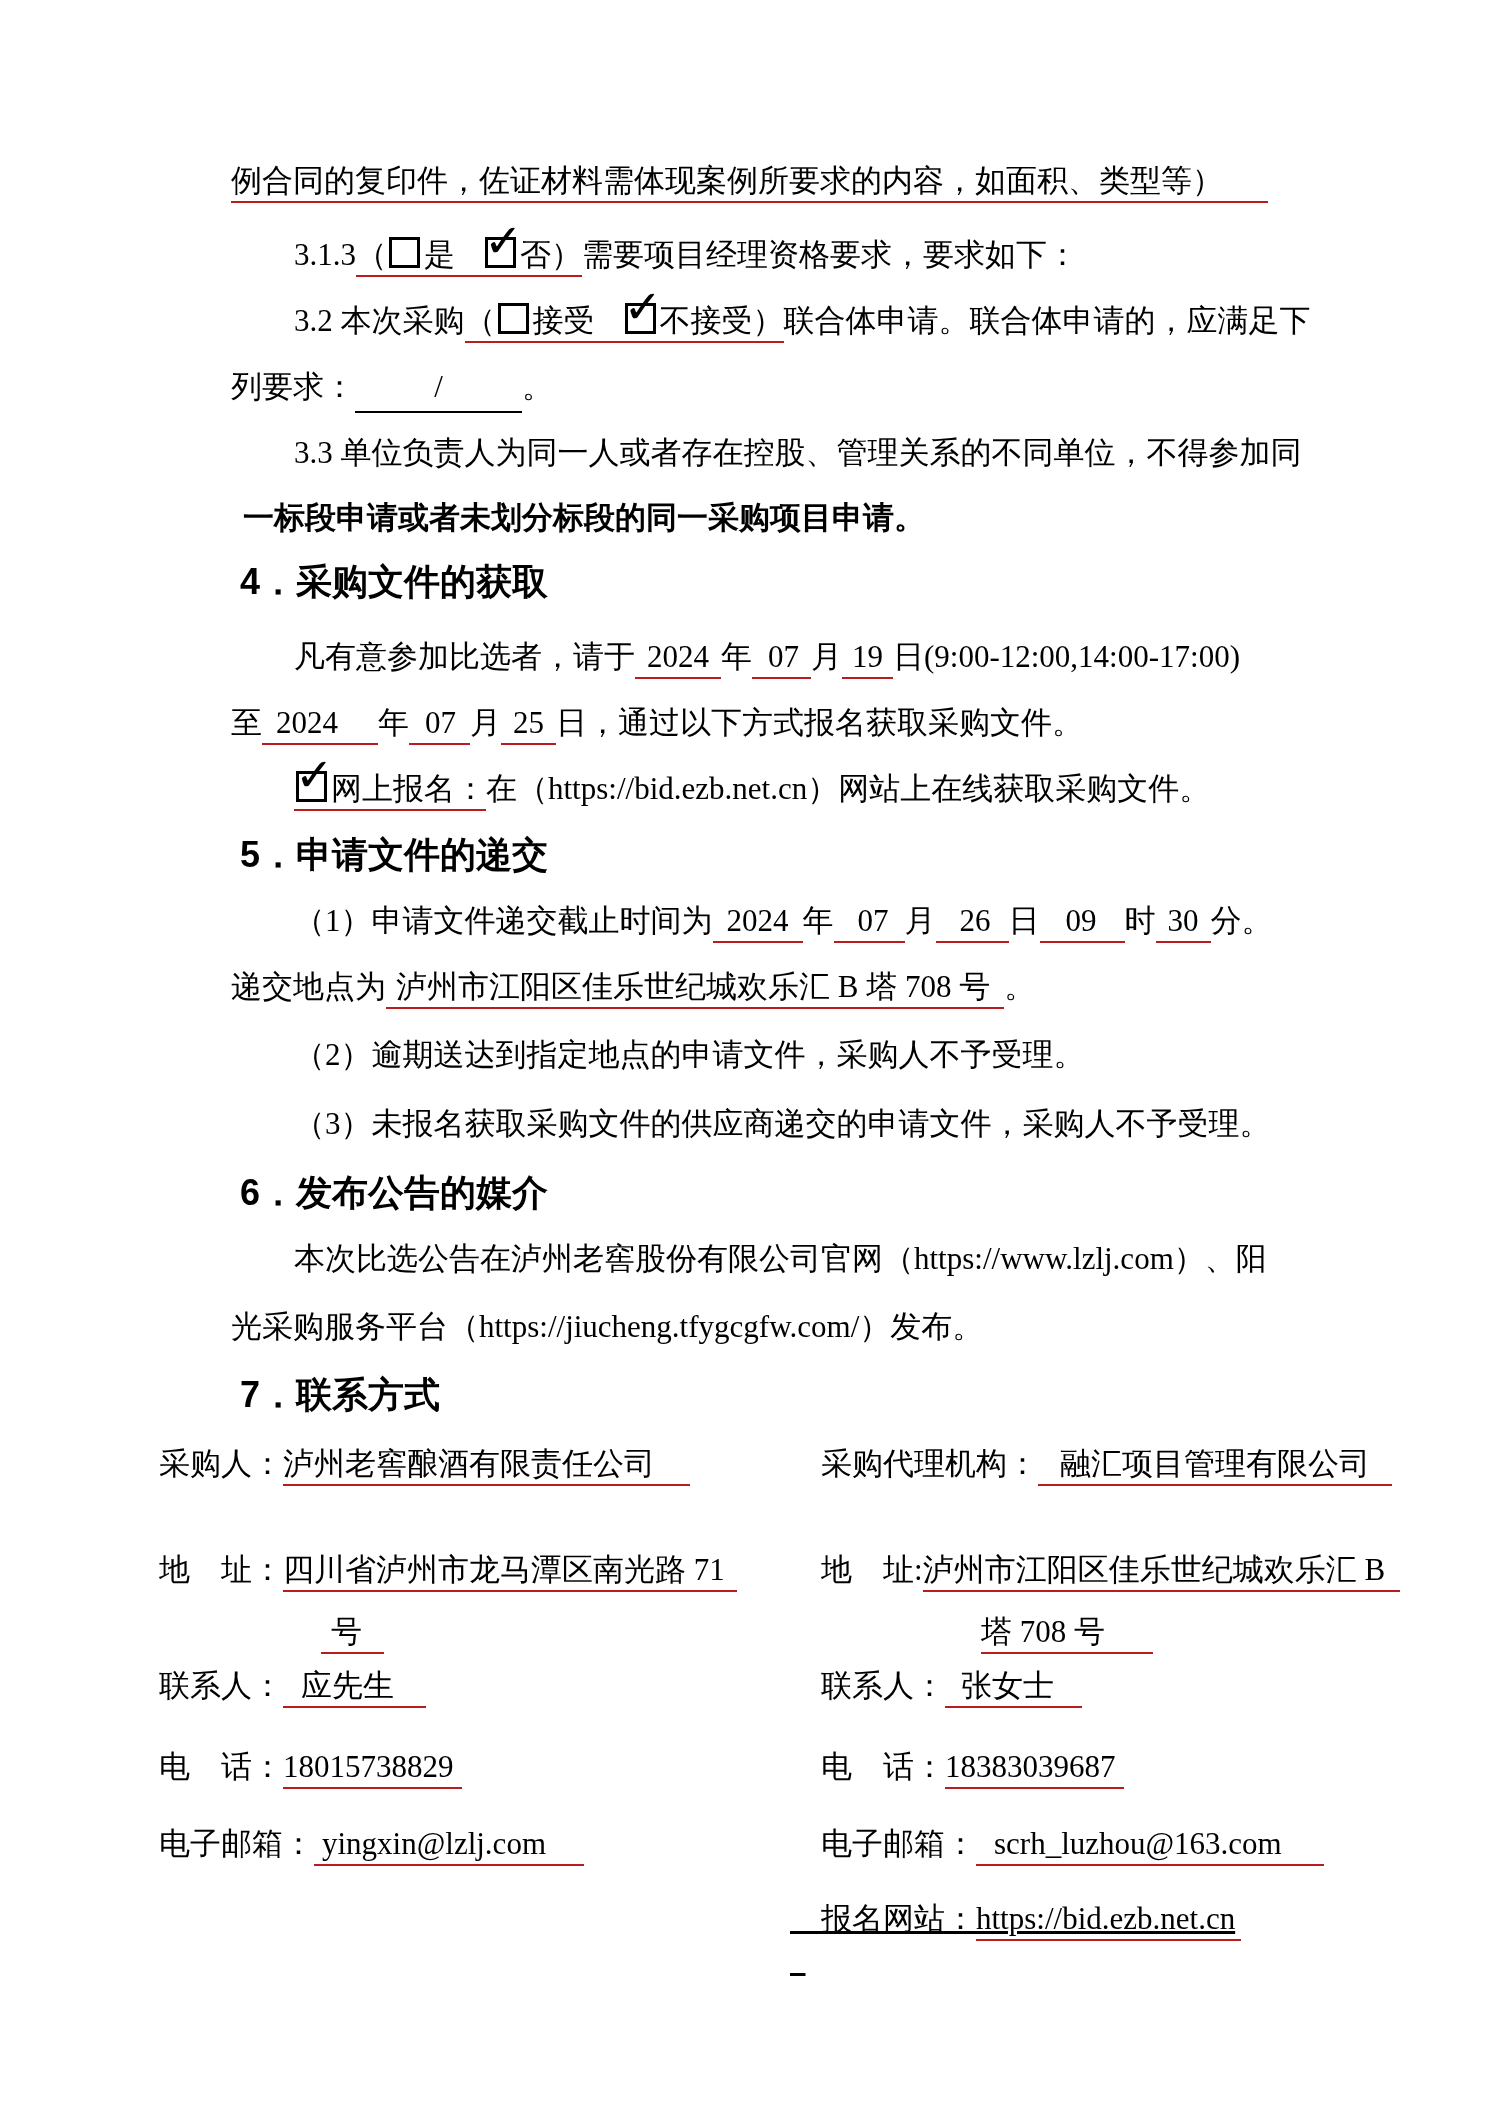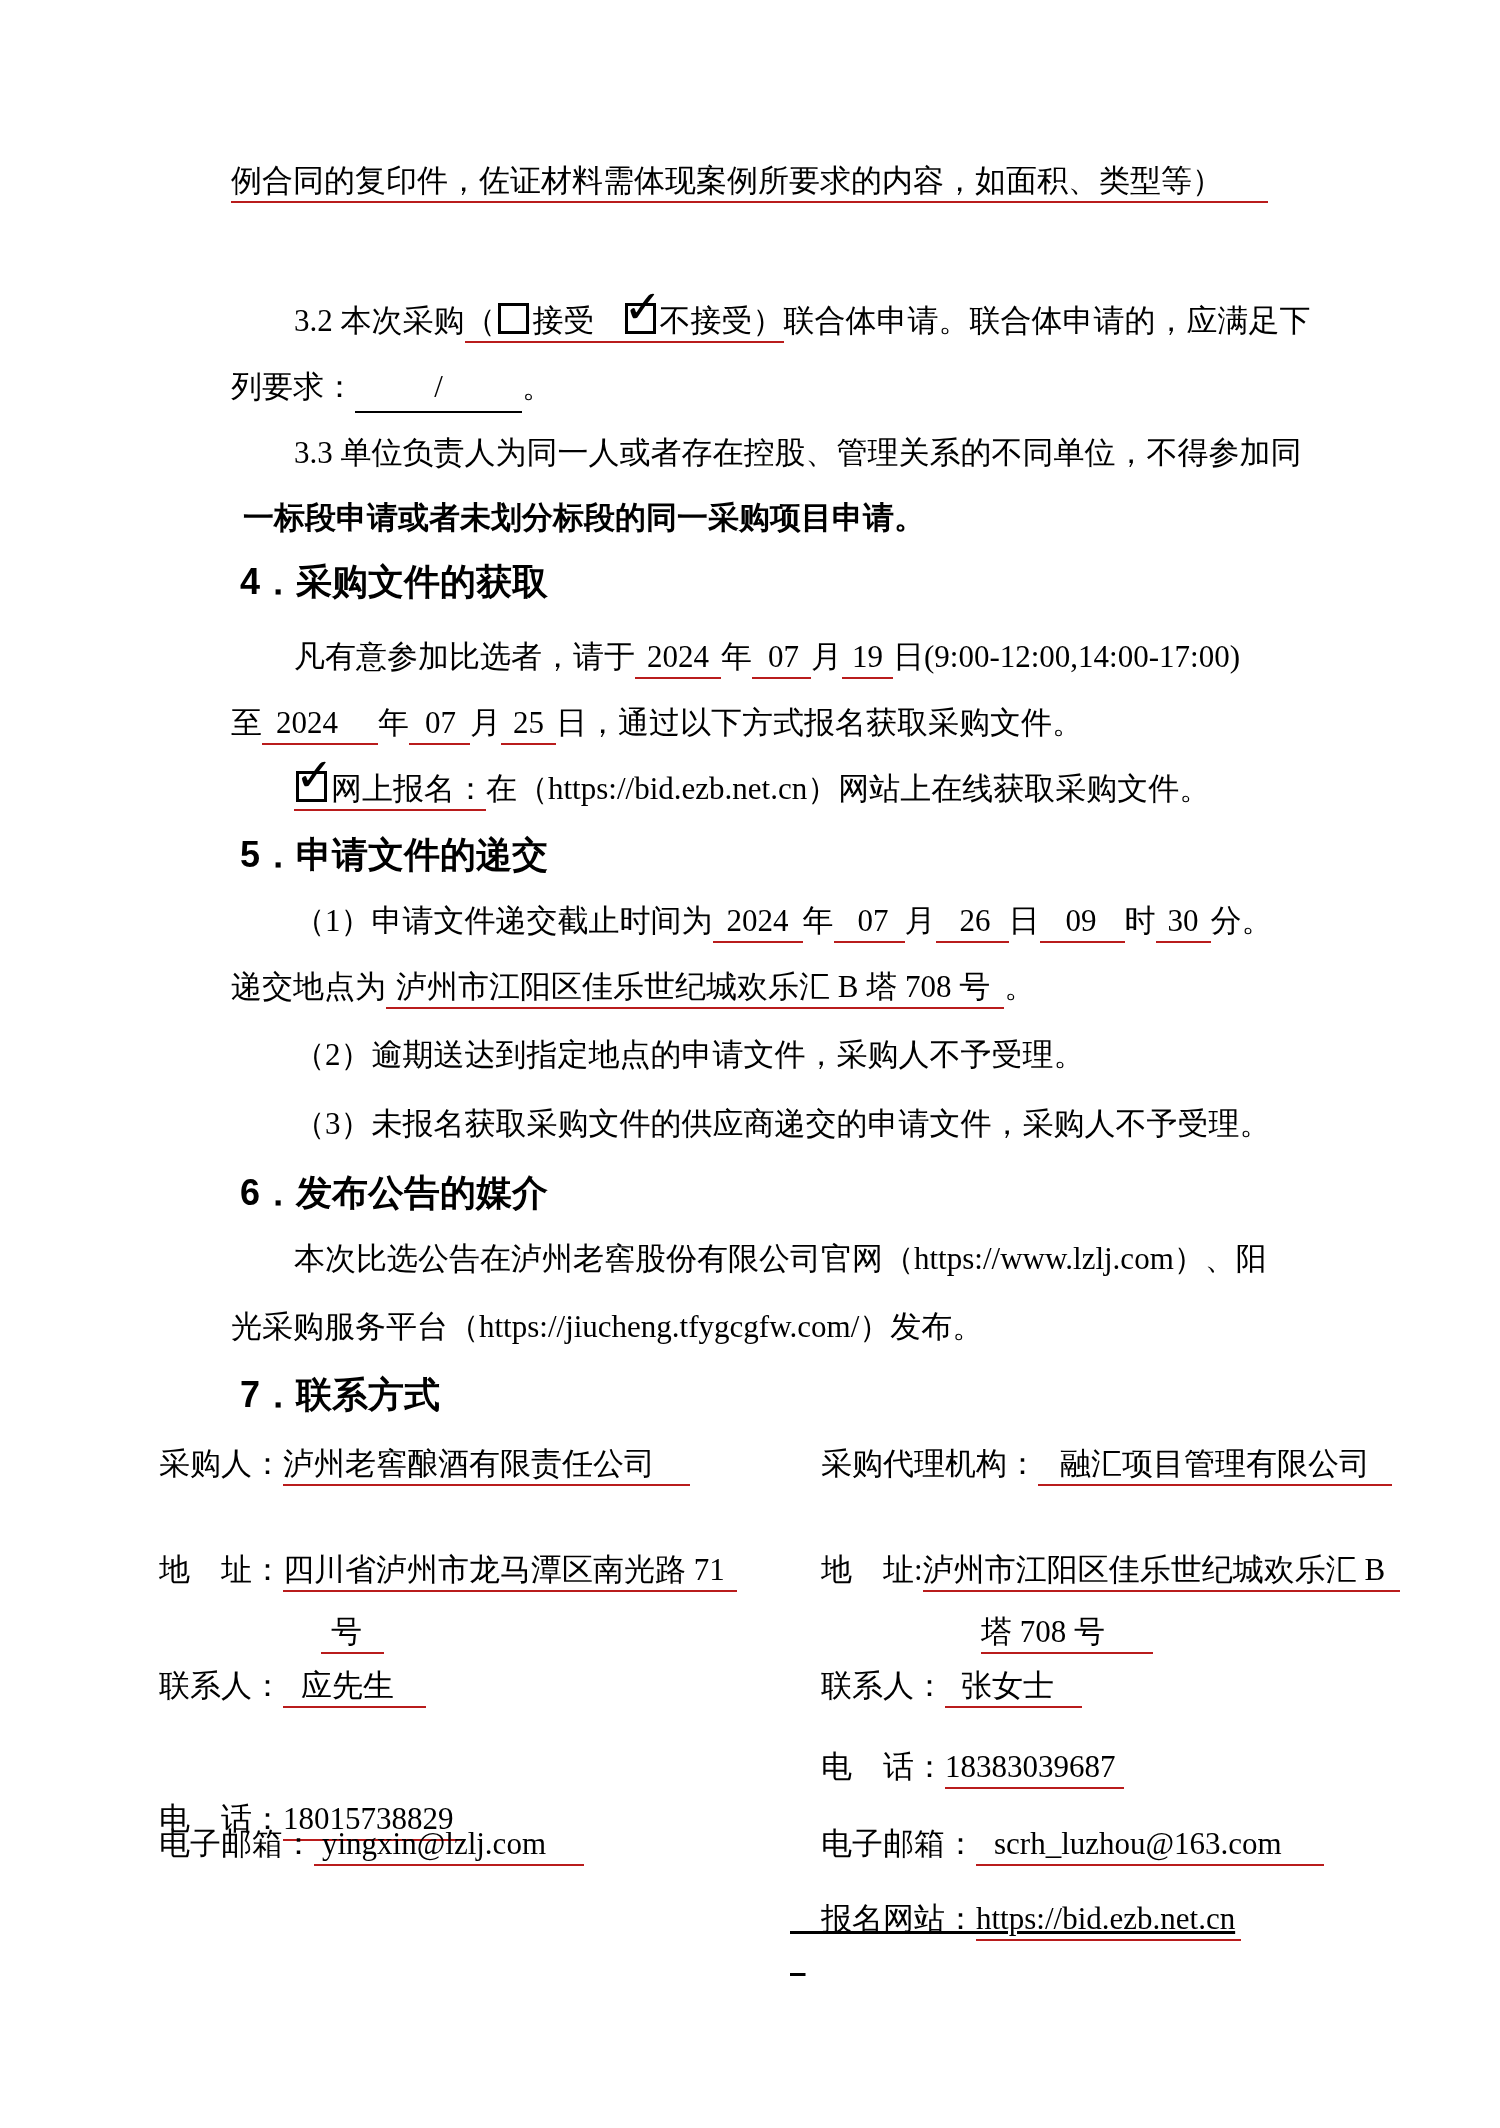--- a/index.html
+++ b/index.html
@@ -52,20 +52,23 @@
 </style>
 </head>
 <body>
 
 <div class="page">
 
   <div class="ln" style="top:118px;left:200px;">
     <span class="u" style="padding-right:45px;">例合同的复印件，佐证材料需体现案例所要求的内容，如面积、类型等）</span>
   </div>
 
+  <div class="ln" style="top:192px;left:263px;">
+    <span>3.1.3</span><span class="u"><span>（</span><span class="cb"></span><span>是</span><span class="gap"></span><span class="cb ck"></span><span>否</span><span>）</span></span><span>需要项目经理资格要求，要求如下：</span>
+  </div>
 
   <div class="ln" style="top:258px;left:263px;">
     <span>3.2 本次采购</span><span class="u"><span>（</span><span class="cb"></span><span>接受</span><span class="gap"></span><span class="cb ck"></span><span>不接受</span><span>）</span></span><span>联合体申请。联合体申请的，应满足下</span>
   </div>
   <div class="ln" style="top:324px;left:200px;">
     <span>列要求：</span><span class="blank">/</span><span>。</span>
   </div>
 
   <div class="ln" style="top:390px;left:263px;">
     <span>3.3 单位负责人为同一人或者存在控股、管理关系的不同单位，不得参加同</span>
@@ -127,21 +130,21 @@
   </div>
   <div class="ln" style="top:1507px;left:128px;">
     <span>地　址：</span><span class="u" style="padding-right:12px;">四川省泸州市龙马潭区南光路 71</span>
   </div>
   <div class="ln" style="top:1569px;left:290px;">
     <span class="u" style="padding-left:10px;padding-right:22px;">号</span>
   </div>
   <div class="ln" style="top:1623px;left:128px;">
     <span>联系人：</span><span class="u" style="padding-left:18px;padding-right:32px;">应先生</span>
   </div>
-  <div class="ln" style="top:1756px;left:128px;">
+  <div class="ln" style="top:1704px;left:128px;">
     <span>电　话：</span><span class="u" style="padding-right:8px;">18015738829</span>
   </div>
   <div class="ln" style="top:1781px;left:128px;">
     <span>电子邮箱：</span><span class="u" style="padding-left:8px;padding-right:38px;">yingxin@lzlj.com</span>
   </div>
 
   <div class="ln" style="top:1401px;left:790px;">
     <span>采购代理机构：</span><span class="u" style="padding-left:22px;padding-right:22px;">融汇项目管理有限公司</span>
   </div>
   <div class="ln" style="top:1507px;left:790px;">

